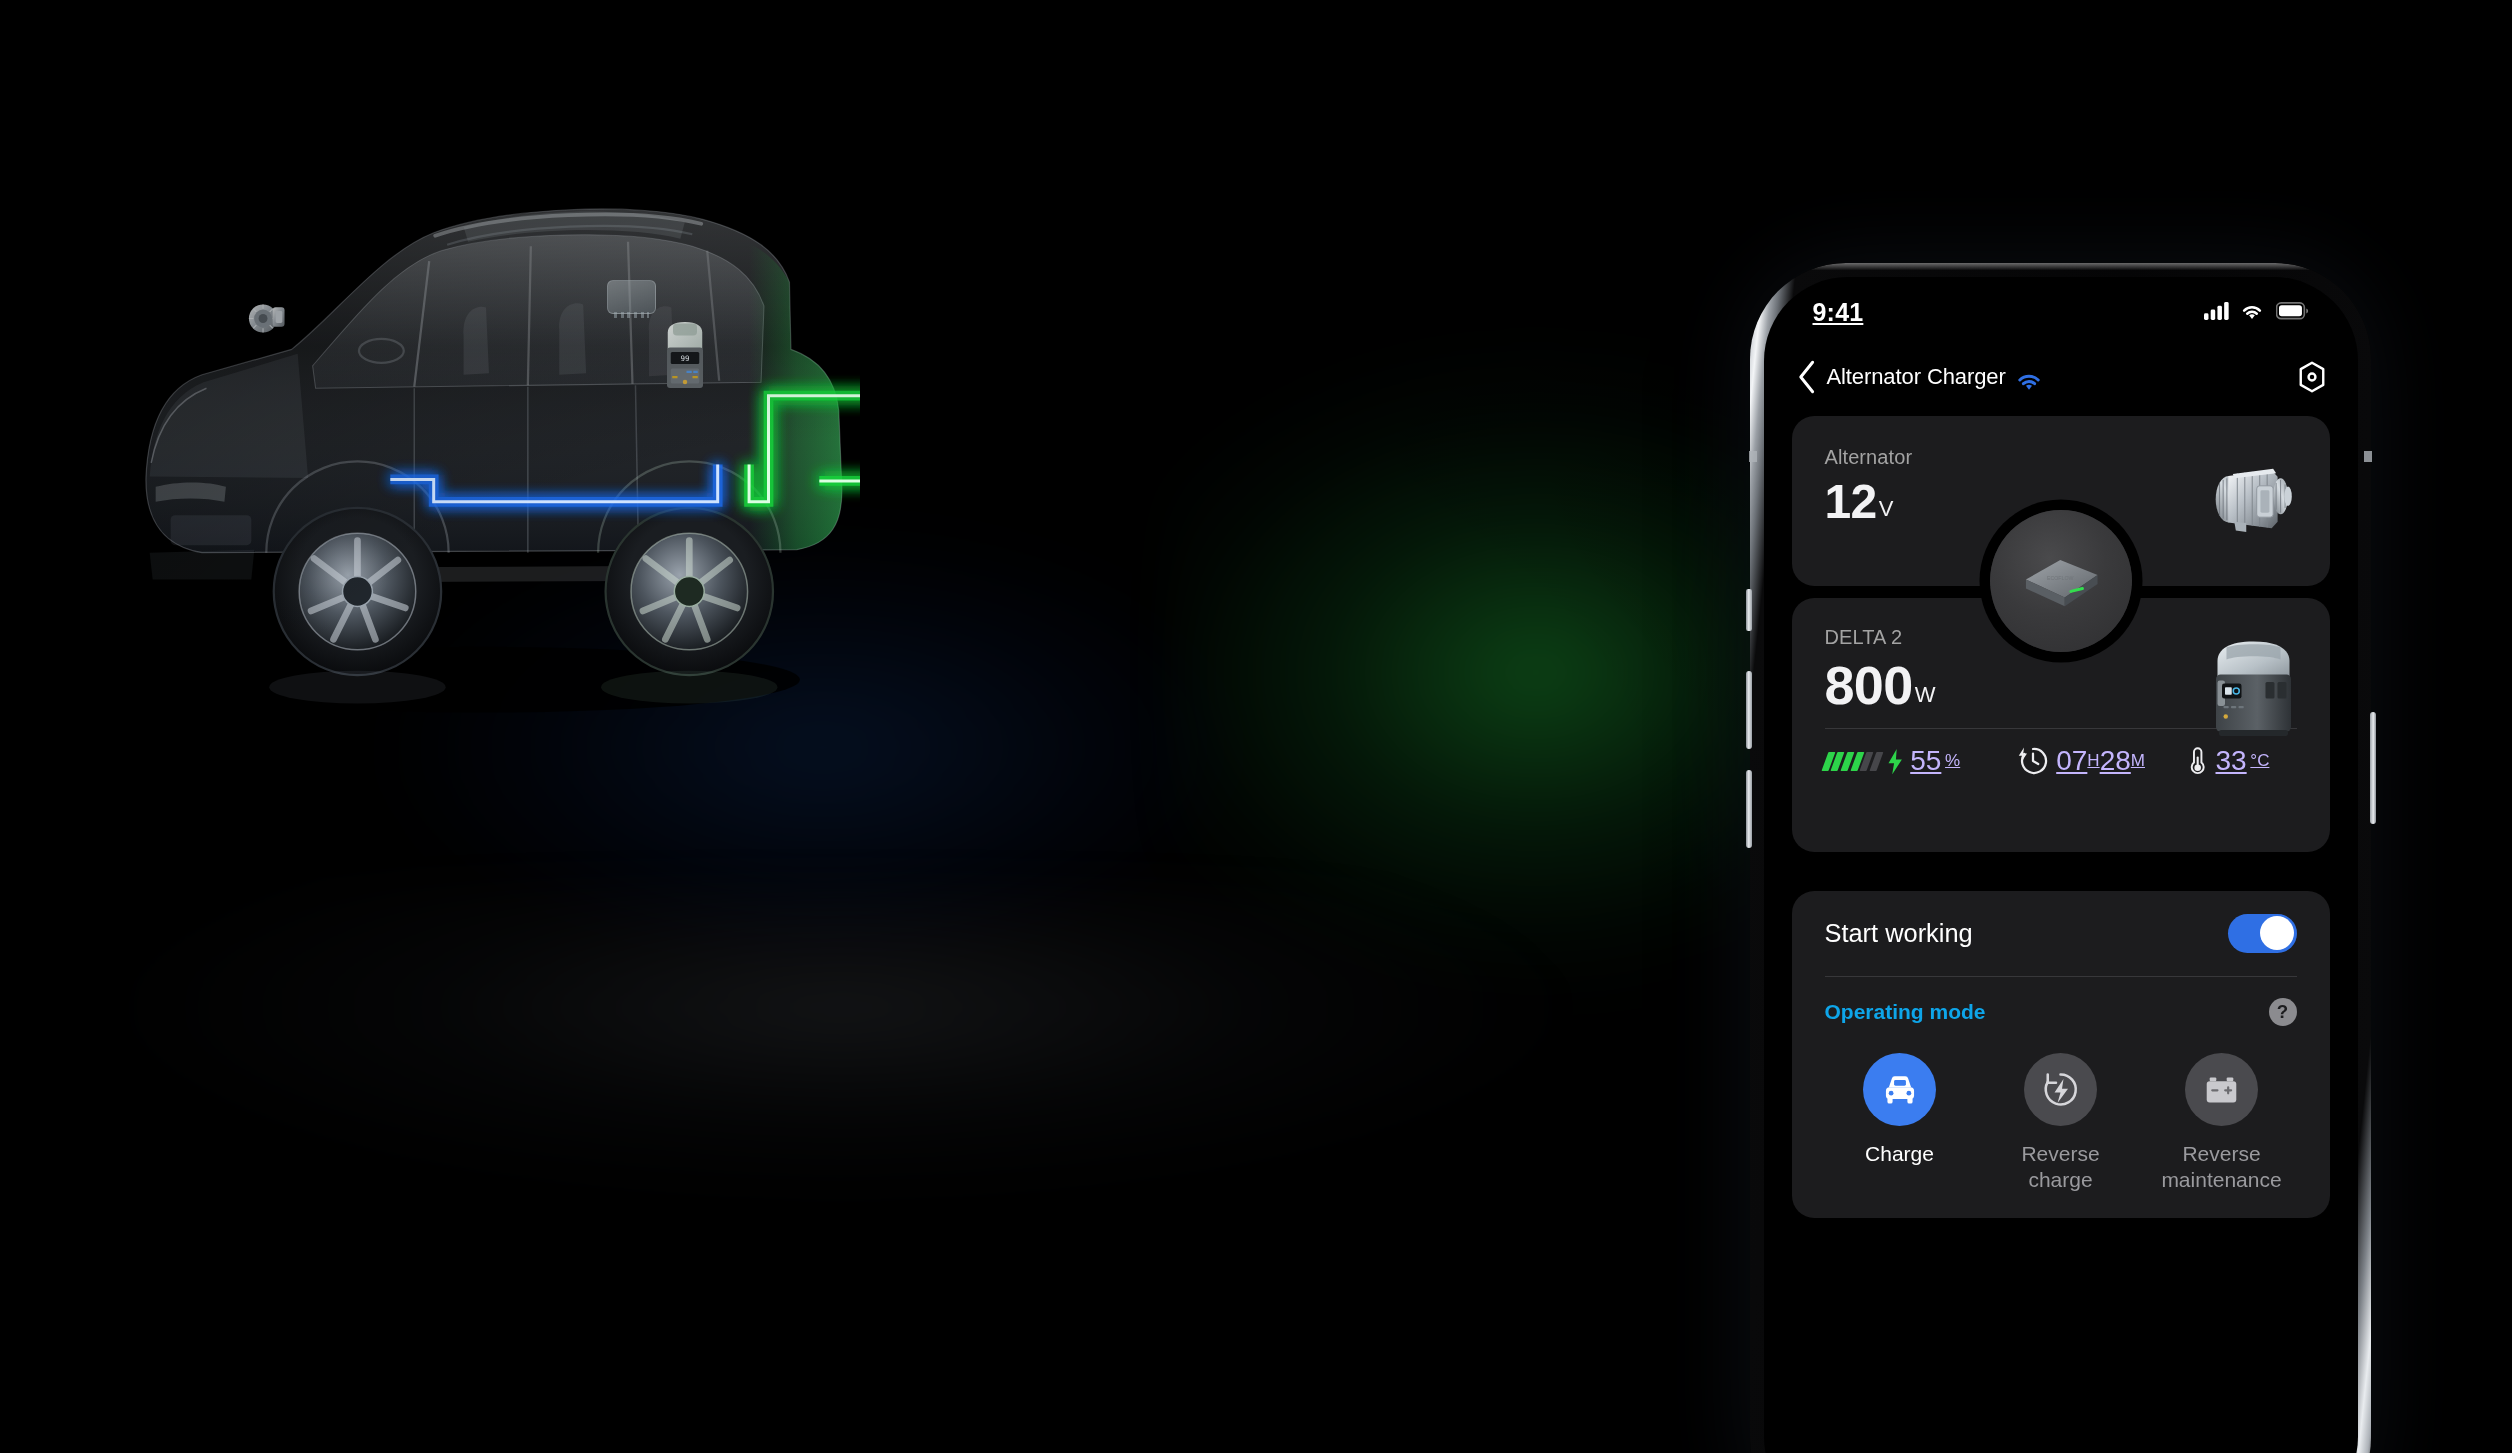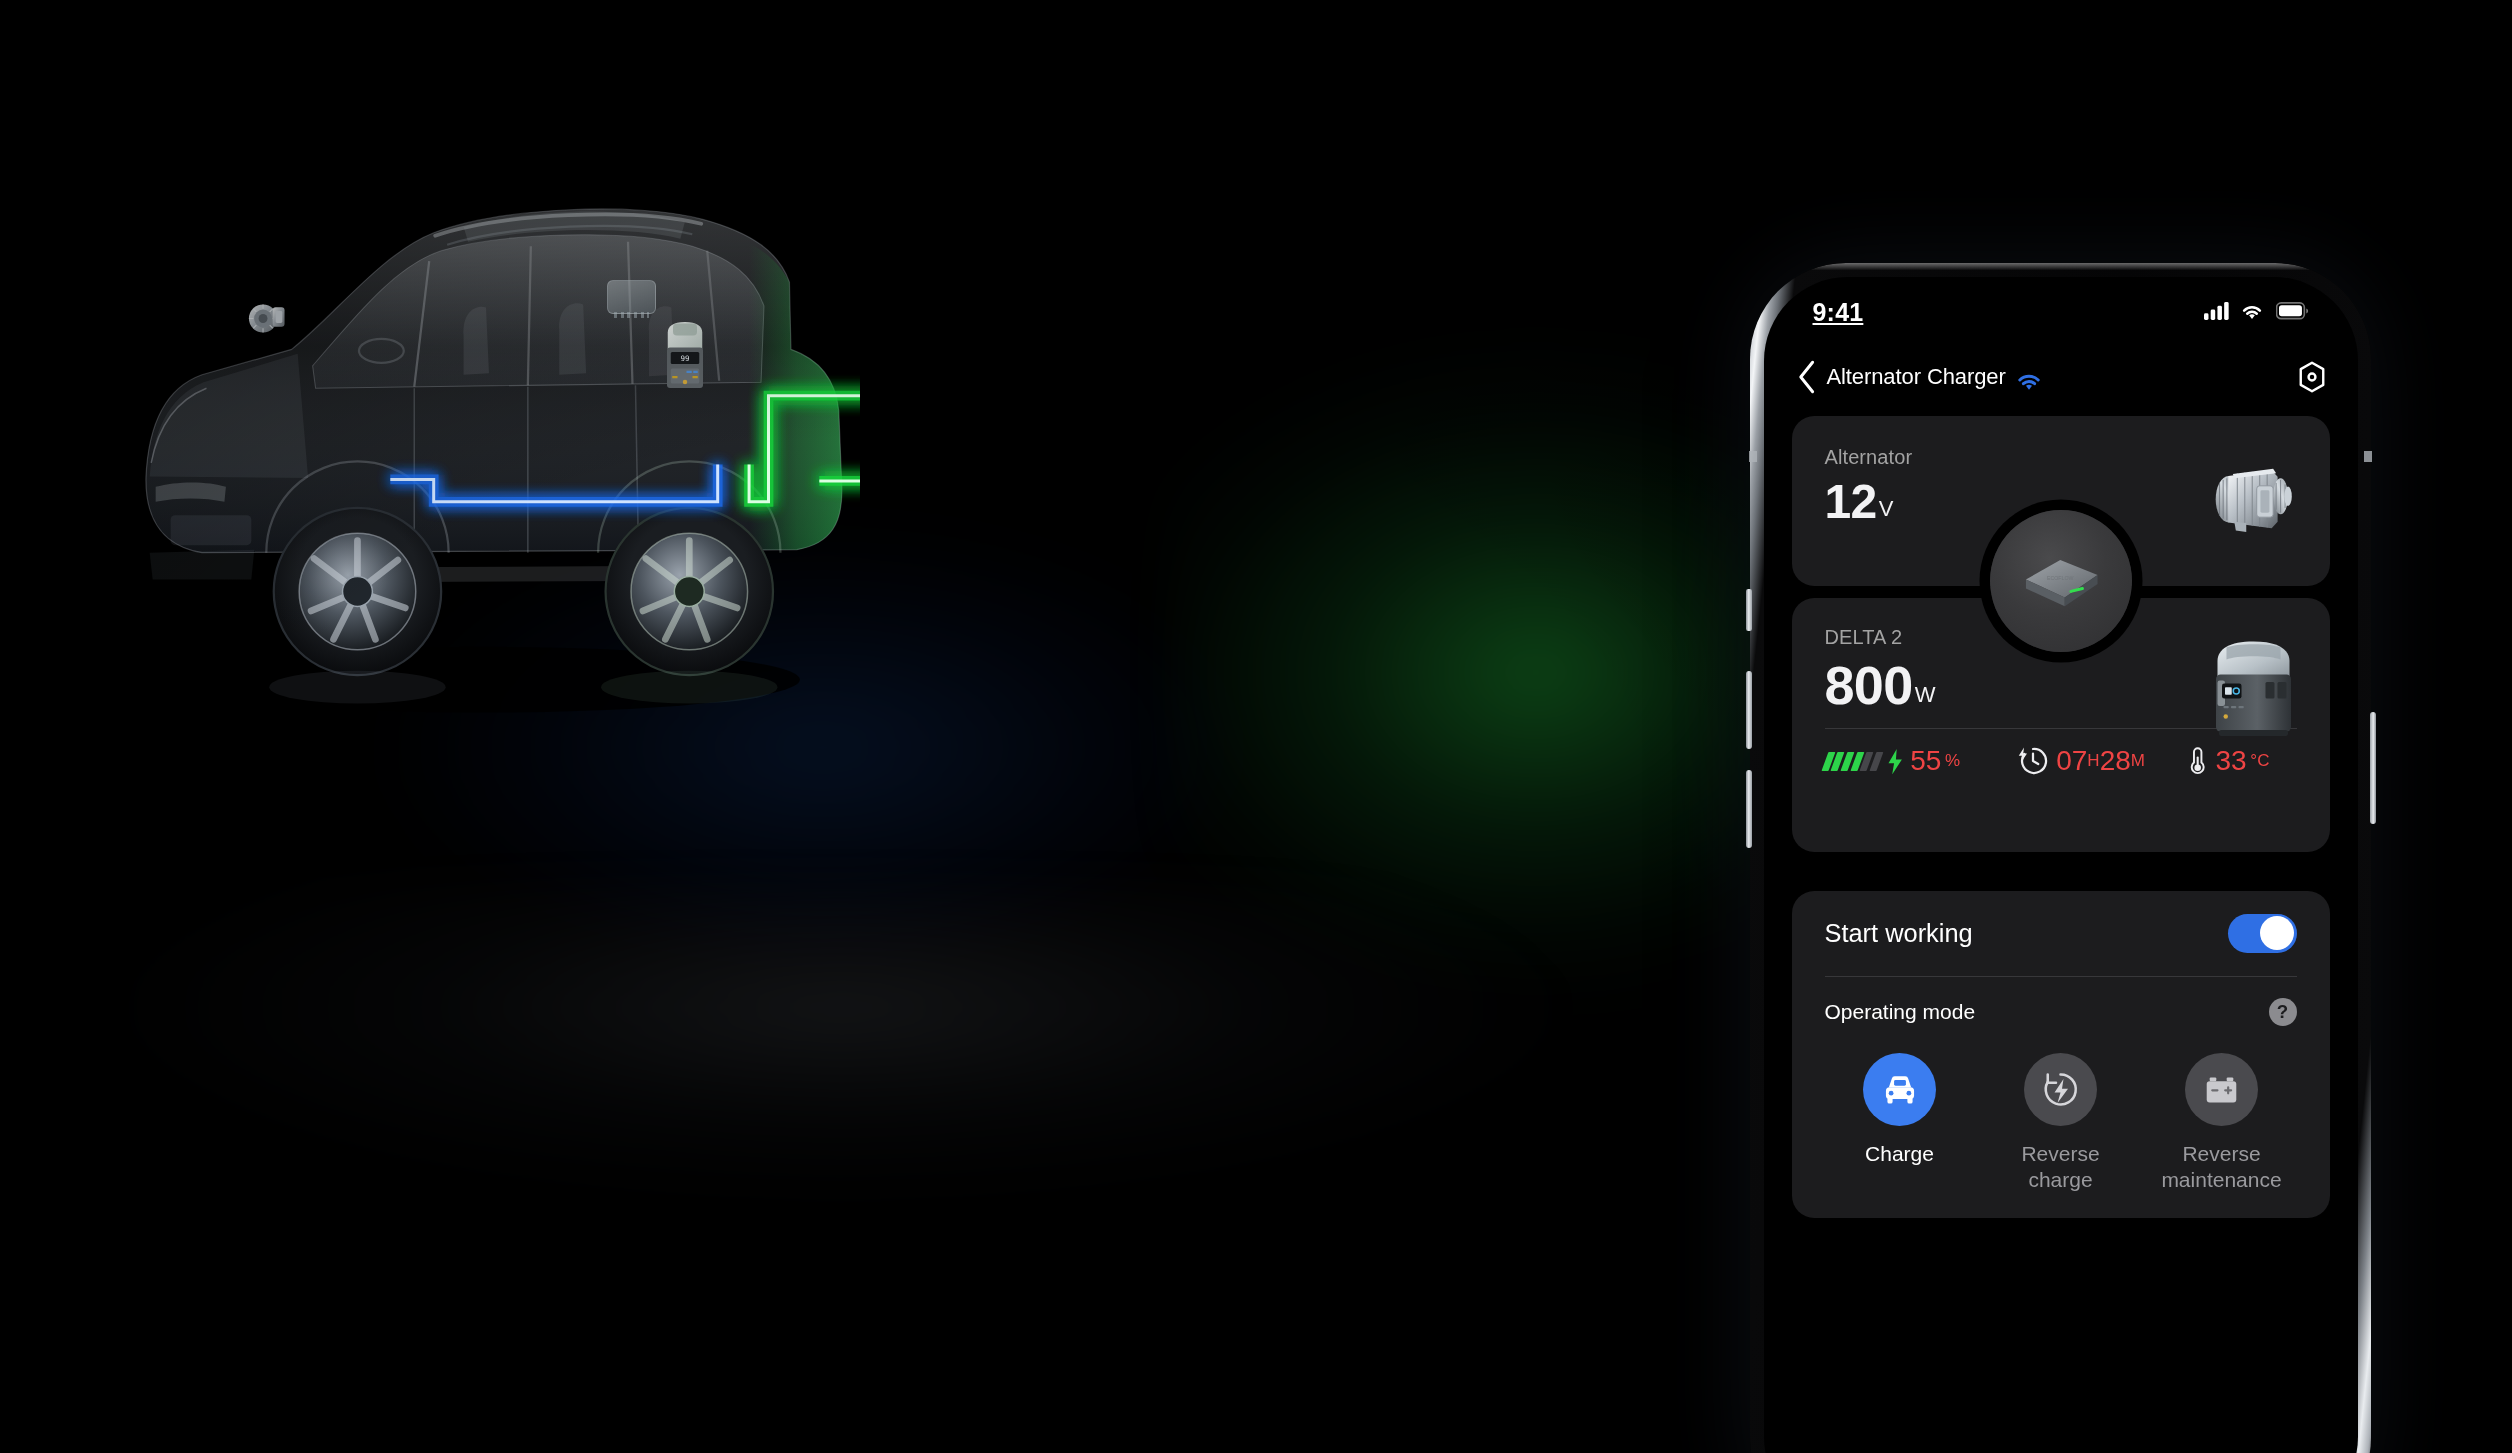--- a/index.html
+++ b/index.html
@@ -136,21 +136,21 @@
   .badge-circle {
     position:absolute; left:50%; transform:translateX(-50%); top:129px;
     width:142px; height:142px; border-radius:50%;
     background: radial-gradient(circle at 42% 34%, #4a4a4c 0%, #3a3a3c 45%, #2e2e30 100%);
     box-shadow: 0 0 0 10.5px #000;
     display:flex; align-items:center; justify-content:center; z-index:4;
   }
 
   .divider { height:1.5px; background:#37373a; margin:0 0 0 0; }
   .stats-row { display:flex; align-items:center; height:64px; }
-  .stat { display:flex; align-items:center; color:#ef4444; font-size:28px; font-weight:500; }
+  .stat { display:flex; align-items:center; color:#c4b5fd; font-size:28px; font-weight:500;text-decoration:underline; }
   .stat .u { font-size:17px; font-weight:400; margin-left:3.7px; }
   .stat .sub { font-size:17px; font-weight:400; }
   .stat-1 { width:41%; }
   .stat-2 { width:36%; }
   .stat-3 { width:23%; }
   .bars { display:flex; gap:3px; margin-right:7.5px; }
   .bar { width:6.7px; height:18.7px; transform:skewX(-20deg); border-radius:0.7px; background:#2dd44a; }
   .bar.off { background:#46464a; }
   .bolt-green { margin-right:6.7px; display:flex; }
 
@@ -158,21 +158,21 @@
   .row-toggle { display:flex; align-items:center; justify-content:space-between; height:85px; }
   .row-label { color:#fff; font-size:25.4px; font-weight:400; }
   .toggle {
     width:69px; height:39px; border-radius:19.4px; background:#2f6fe4; position:relative;
   }
   .toggle .knob {
     position:absolute; right:2.2px; top:2.2px; width:34px; height:34px; border-radius:50%; background:#fff;
   }
 
   .row-mode { display:flex; align-items:center; justify-content:space-between; height:70px; }
-  .row-sublabel { color:#ffffff; font-size:21px; font-weight:400; }
+  .row-sublabel { color:#0ea5e9; font-size:21px; font-weight:700; }
   .help-badge {
     width:28px; height:28px; border-radius:50%; background:#8b8b8f;
     display:flex; align-items:center; justify-content:center;
     color:#1c1c1e; font-size:18.7px; font-weight:700;
   }
 
   .modes { display:flex; justify-content:space-between; padding:6px 7.5px 0; }
   .mode { width:135px; display:flex; flex-direction:column; align-items:center; }
   .mode-icon {
     width:73px; height:73px; border-radius:50%; display:flex; align-items:center; justify-content:center;

